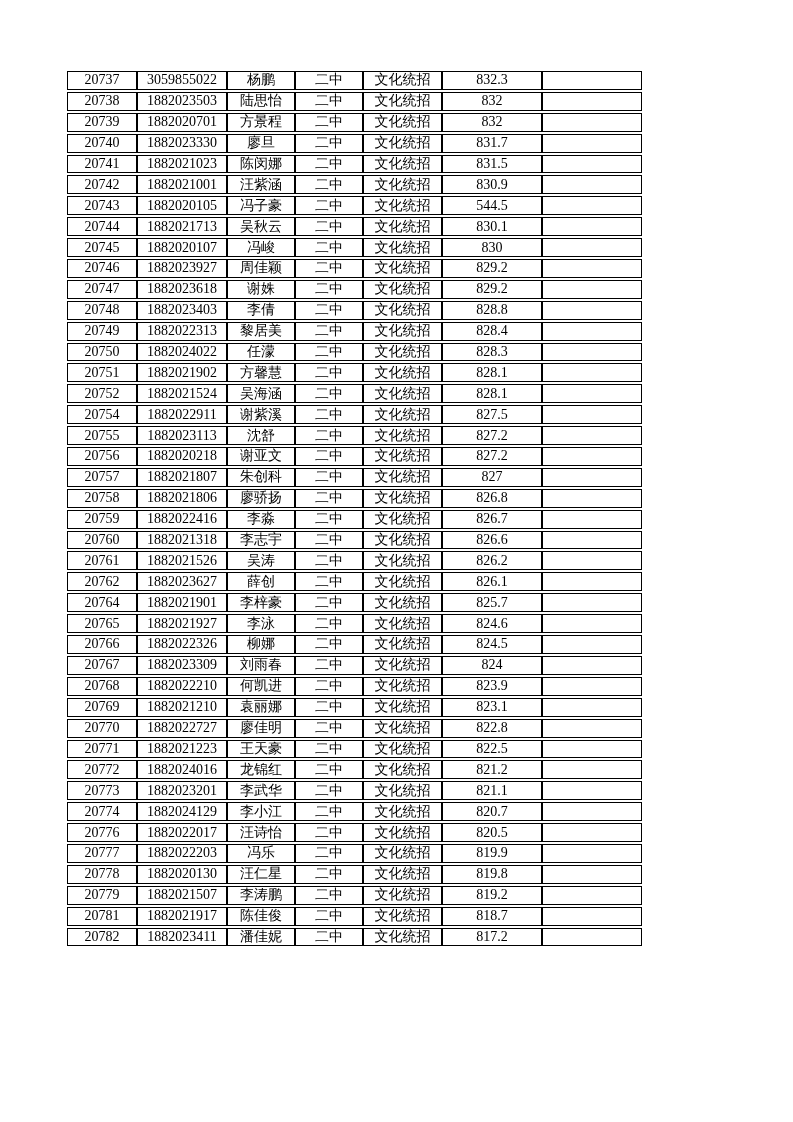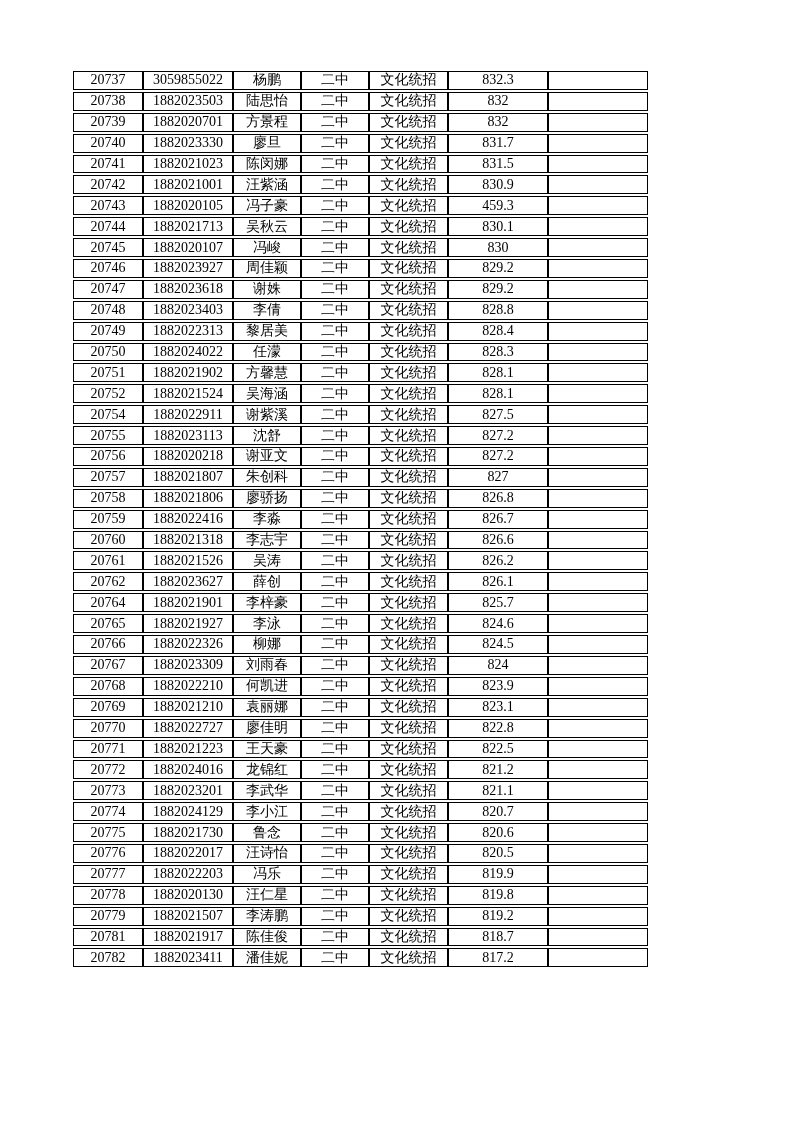--- a/index.html
+++ b/index.html
@@ -15,21 +15,21 @@
   }
   .sheet {
     position: relative;
     width: 793px;
     height: 1122px;
     background: #ffffff;
     overflow: hidden;
   }
   table.score-table {
     position: absolute;
-    left: 73px;
+    left: 67px;
     top: 69px;
     width: 575px;
     table-layout: fixed;
     border-collapse: separate;
     border-spacing: 0 2px;
   }
   table.score-table td {
     border: 1px solid #000000;
     height: 16.9px;
     padding: 0;
@@ -110,21 +110,21 @@
           <td>文化统招</td>
           <td>830.9</td>
           <td></td>
         </tr>
         <tr>
           <td>20743</td>
           <td>1882020105</td>
           <td>冯子豪</td>
           <td>二中</td>
           <td>文化统招</td>
-          <td>459.3</td>
+          <td>544.5</td>
           <td></td>
         </tr>
         <tr>
           <td>20744</td>
           <td>1882021713</td>
           <td>吴秋云</td>
           <td>二中</td>
           <td>文化统招</td>
           <td>830.1</td>
           <td></td>
@@ -372,29 +372,20 @@
           <td>821.1</td>
           <td></td>
         </tr>
         <tr>
           <td>20774</td>
           <td>1882024129</td>
           <td>李小江</td>
           <td>二中</td>
           <td>文化统招</td>
           <td>820.7</td>
-          <td></td>
-        </tr>
-        <tr>
-          <td>20775</td>
-          <td>1882021730</td>
-          <td>鲁念</td>
-          <td>二中</td>
-          <td>文化统招</td>
-          <td>820.6</td>
           <td></td>
         </tr>
         <tr>
           <td>20776</td>
           <td>1882022017</td>
           <td>汪诗怡</td>
           <td>二中</td>
           <td>文化统招</td>
           <td>820.5</td>
           <td></td>

